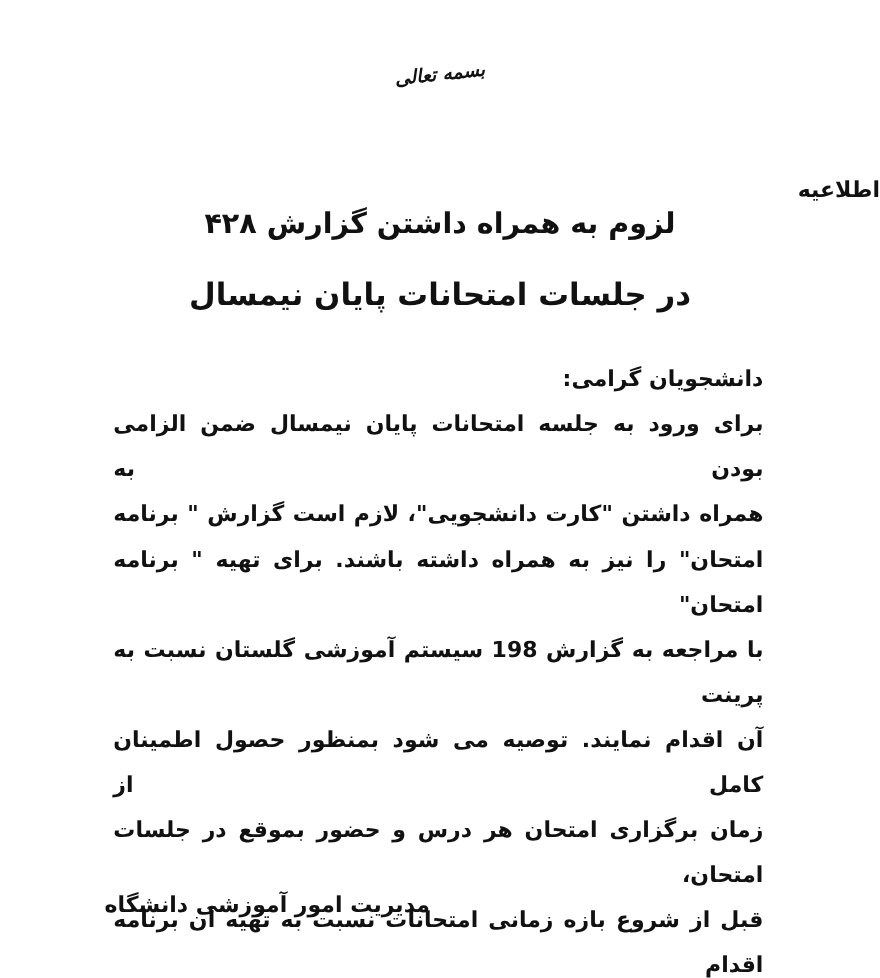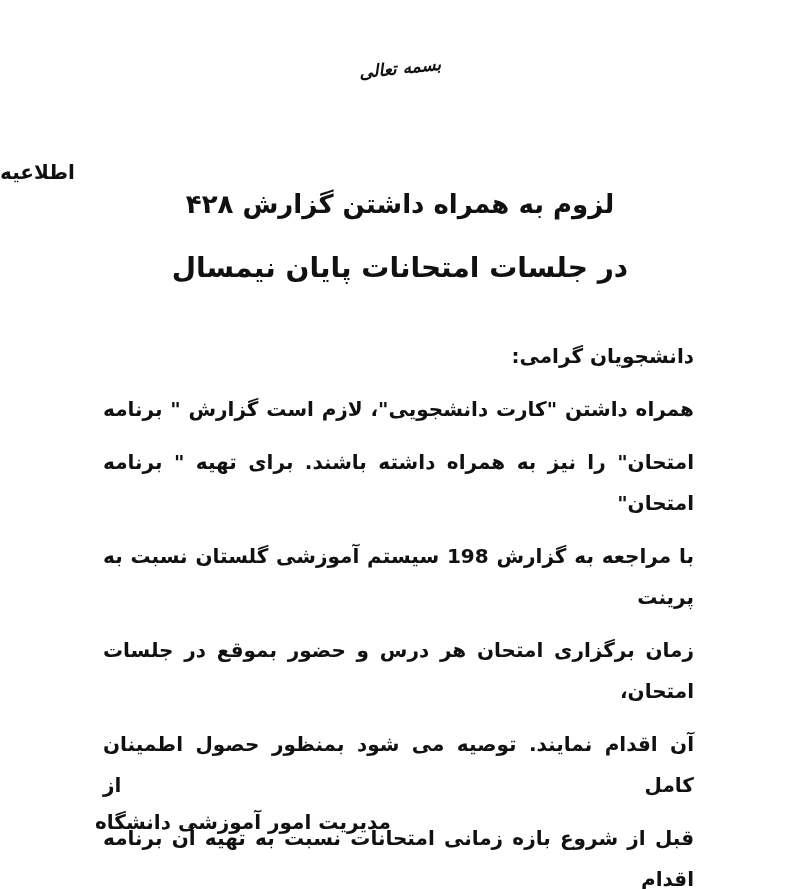--- a/index.html
+++ b/index.html
@@ -22,21 +22,21 @@
     font-size: 17px;
     font-style: italic;
     direction: rtl;
     white-space: nowrap;
   }
   .title-line-1 {
     position: absolute;
     top: 158px;
     left: 0;
     width: 100%;
-    text-align: left;
+    text-align: right;
     direction: rtl;
     font-size: 20px;
     line-height: 28px;
   }
   .title-line-2 {
     position: absolute;
     top: 182px;
     left: 0;
     width: 100%;
     text-align: center;
@@ -56,21 +56,21 @@
   }
   .body-block {
     position: absolute;
     top: 324px;
     left: 103px;
     right: 106px;
     direction: rtl;
     font-size: 20px;
     line-height: 41px;
   }
-  .body-line { text-align: right; margin-top: 12px; }
+  .body-line { text-align: right; }
   .body-line.justified {
     text-align: justify;
     text-align-last: justify;
   }
   .signature {
     position: absolute;
     top: 805px;
     left: 95px;
     direction: rtl;
     font-size: 20px;
@@ -86,24 +86,25 @@
   <div class="basmala">بسمه تعالی</div>
 
   <div class="title-line-1">اطلاعیه</div>
 
   <div class="title-line-2">لزوم به همراه داشتن گزارش ۴۲۸</div>
 
   <div class="title-line-3">در جلسات امتحانات پایان نیمسال</div>
 
   <div class="body-block">
     <div class="body-line">دانشجویان گرامی:</div>
+    <div class="body-line justified">برای ورود به جلسه امتحانات پایان نیمسال ضمن الزامی بودن به</div>
     <div class="body-line justified">همراه داشتن "کارت دانشجویی"، لازم است گزارش " برنامه</div>
     <div class="body-line justified">امتحان" را نیز به همراه داشته باشند. برای تهیه " برنامه امتحان"</div>
     <div class="body-line justified">با مراجعه به گزارش 198 سیستم آموزشی گلستان نسبت به پرینت</div>
+    <div class="body-line justified">آن اقدام نمایند. توصیه می شود بمنظور حصول اطمینان کامل از</div>
     <div class="body-line justified">زمان برگزاری امتحان هر درس و حضور بموقع در جلسات امتحان،</div>
-    <div class="body-line justified">آن اقدام نمایند. توصیه می شود بمنظور حصول اطمینان کامل از</div>
     <div class="body-line justified">قبل از شروع بازه زمانی امتحانات نسبت به تهیه آن برنامه اقدام</div>
 
   </div>
 
   <div class="signature">مدیریت امور آموزشی دانشگاه</div>
 
 </div>
 
 </body></html>

